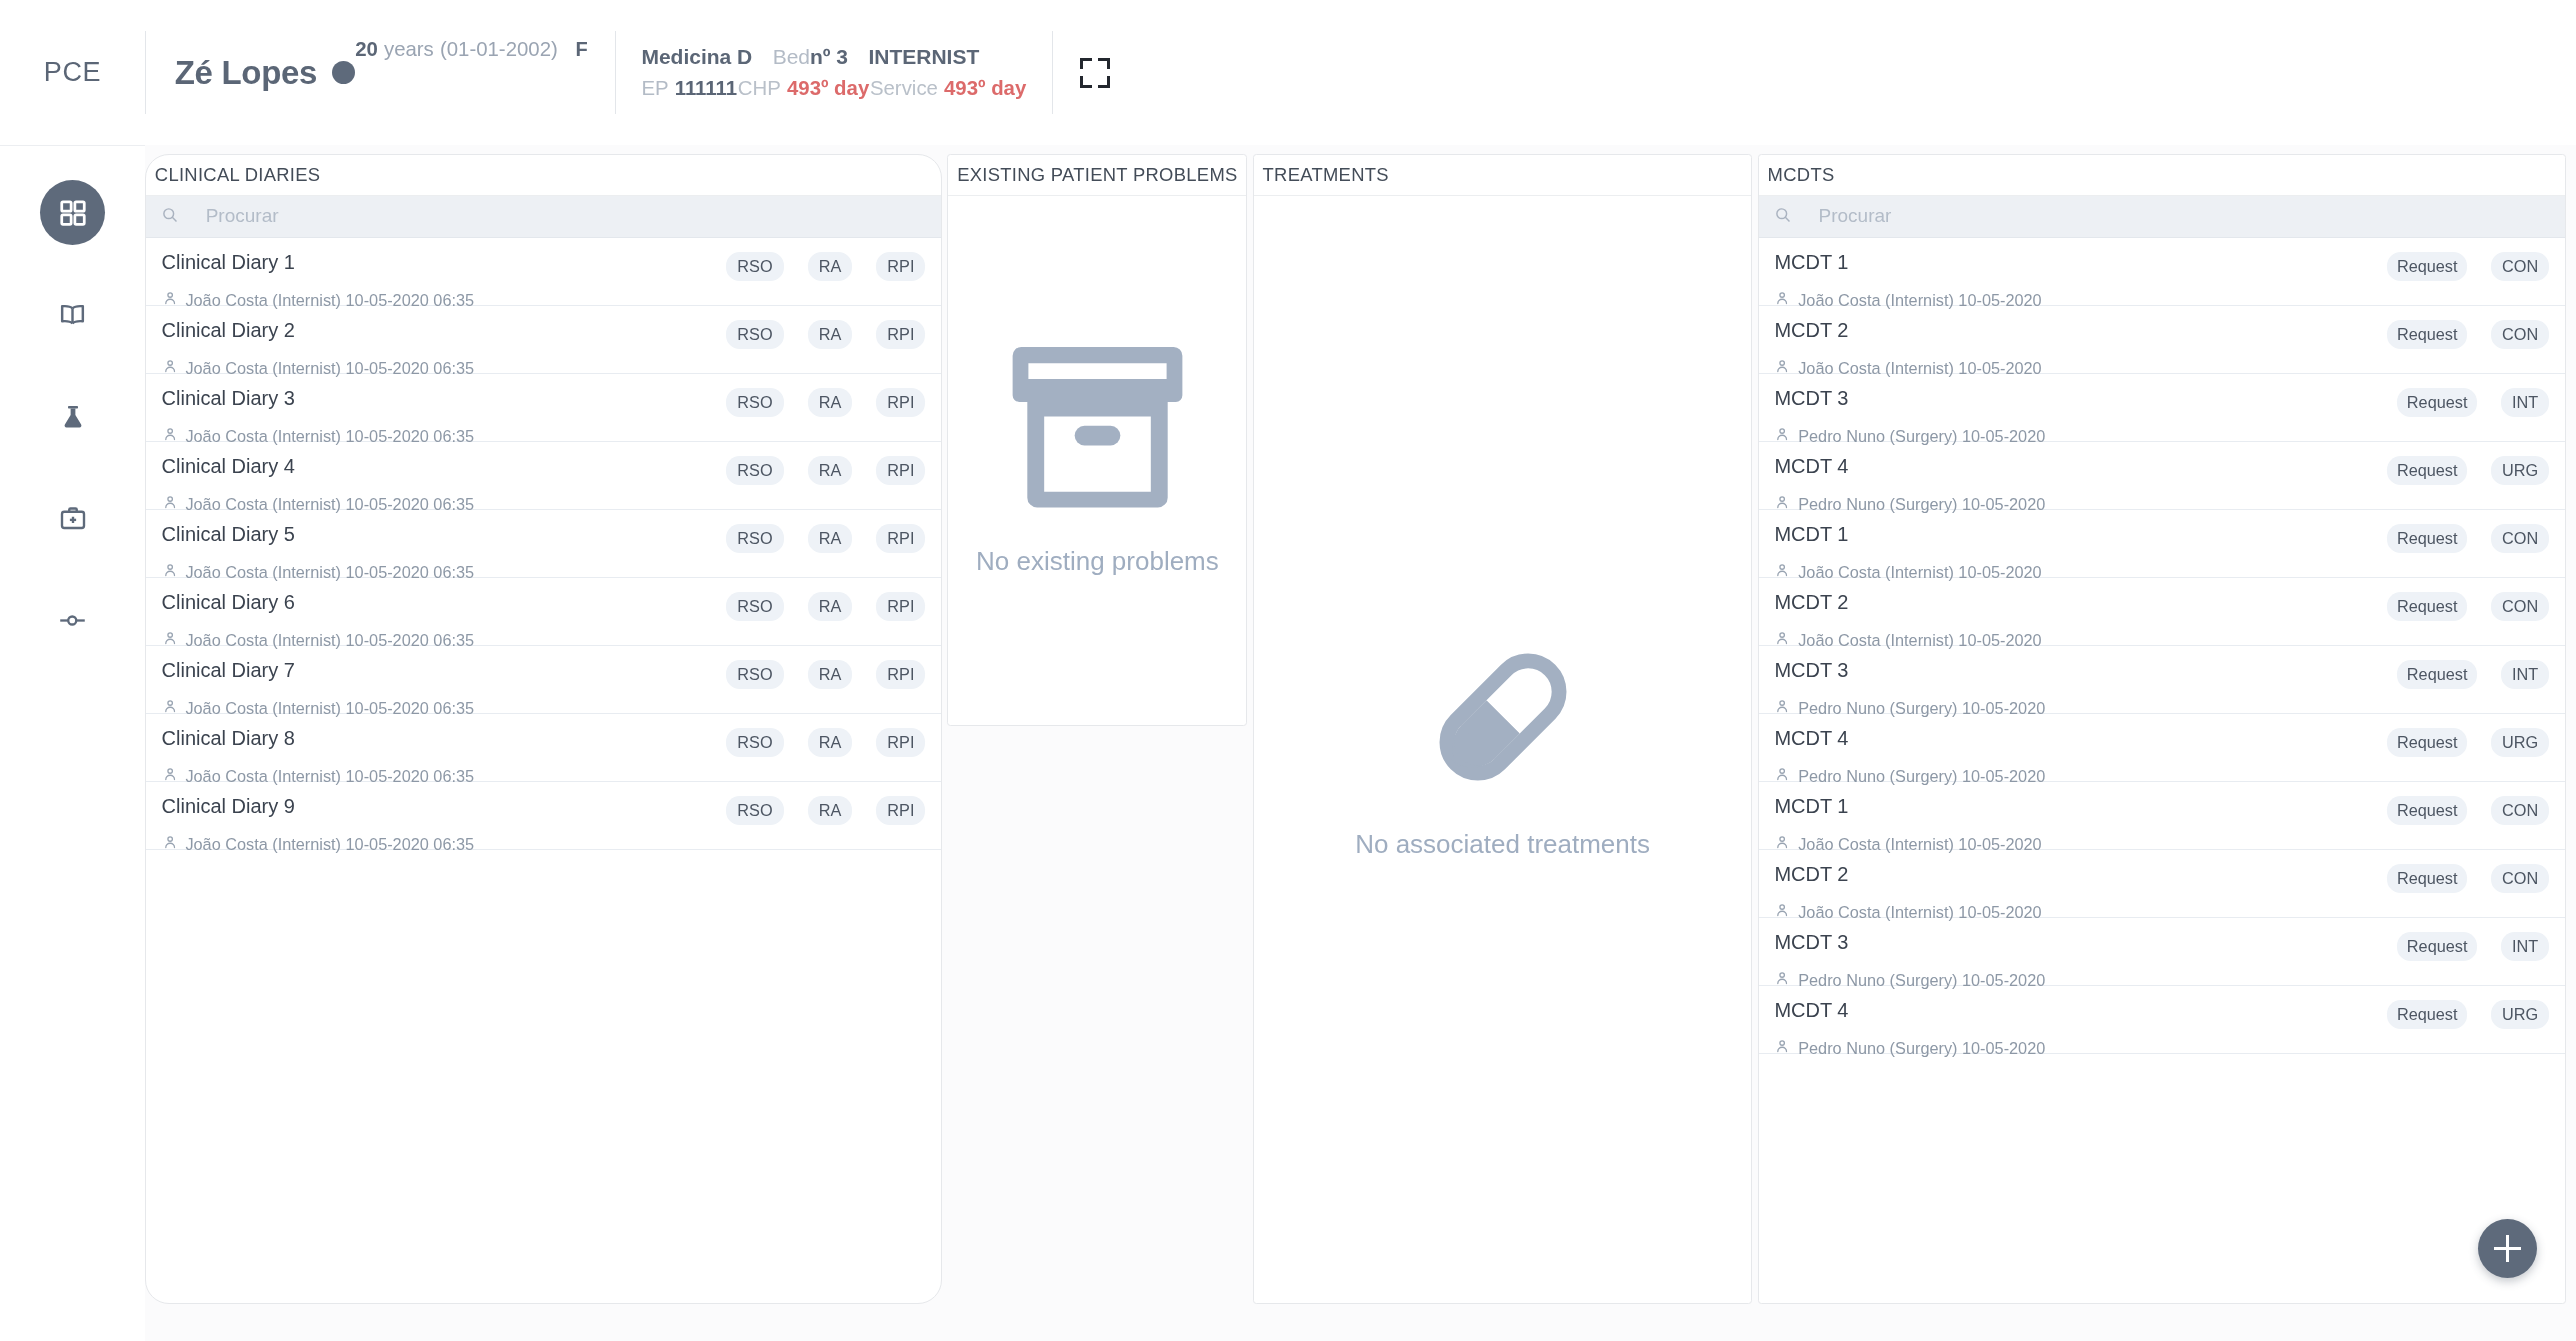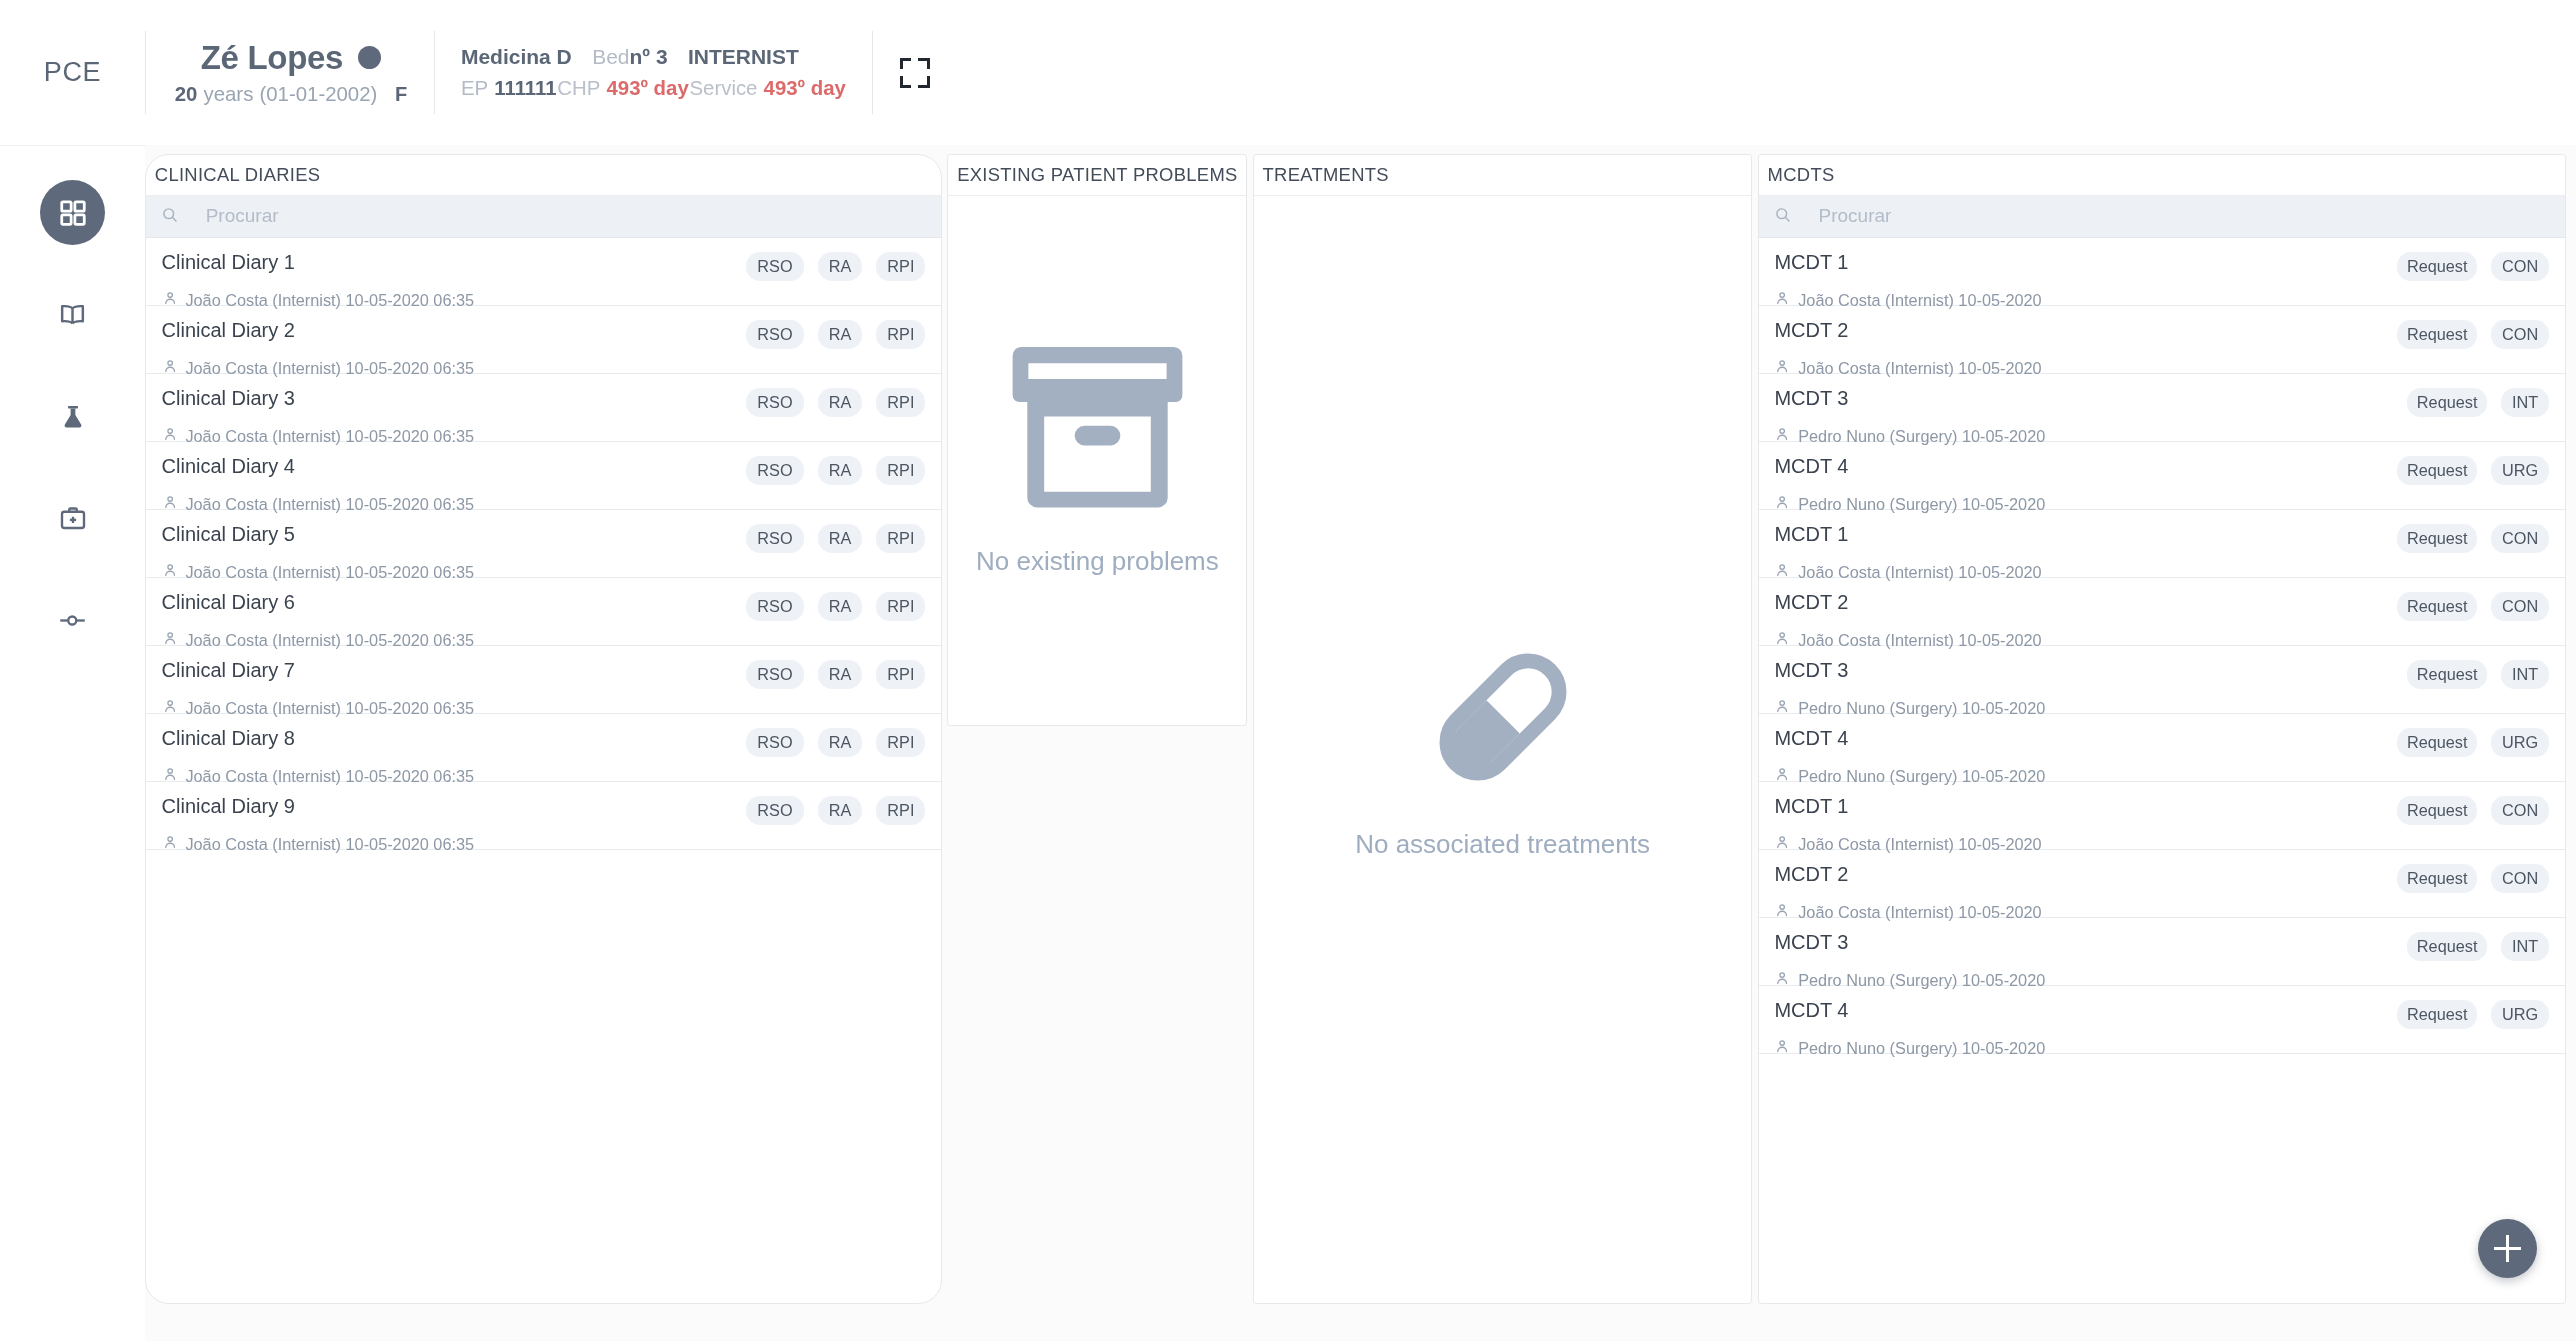--- a/index.html
+++ b/index.html
@@ -19,23 +19,22 @@
   .logo {
     width:145px; height:145px;
     display:flex; align-items:center; justify-content:center;
     font-size:27px; color:#5b6676; letter-spacing:0.7px;
   }
   .hdr-divider {
     width:0.7px; height:83px; background:#e3e6ea;
   }
   .patient-block {
     padding:0 27px 0 29px;
-    display:flex; flex-direction:column; justify-content:center;
+    display:flex; flex-direction:row; justify-content:center;
     height:83px;
-    align-items:center;
   }
   .patient-row1 { display:flex; align-items:center; gap:15px; }
   .patient-name {
     font-size:33px; font-weight:bold; color:#5b6676; letter-spacing:-0.3px;
   }
   .patient-dot {
     width:23px; height:23px; border-radius:50%; background:#5e6a7b;
   }
   .patient-row2 {
     display:flex; align-items:baseline; gap:0; margin-top:6.8px;
@@ -137,21 +136,21 @@
   .row {
     height:68px;
     border-bottom:0.7px solid #e8ecf1;
     padding:13px 15.6px 0 15.6px;
     display:flex; flex-direction:column;
     position:relative;
     text-align:center;
   }
   .row-top { display:flex; align-items:flex-start; }
   .row-title { font-size:20px; color:#3b434f; }
-  .row-tags { margin-left:auto; display:flex; align-items:center; gap:14px; padding-top:1.4px; }
+  .row-tags { margin-left:auto; display:flex; align-items:center; gap:24px; padding-top:1.4px; }
   .tag {
     background:#eef2f7; color:#4d5musical; color:#4d5663;
     border-radius:13.6px;
     font-size:16.3px;
     padding:4.8px 11px;
     white-space:nowrap;
   }
   .tag.wide { padding:4.8px 9.5px; }
   .row-sub {
     margin-top:9.5px;

